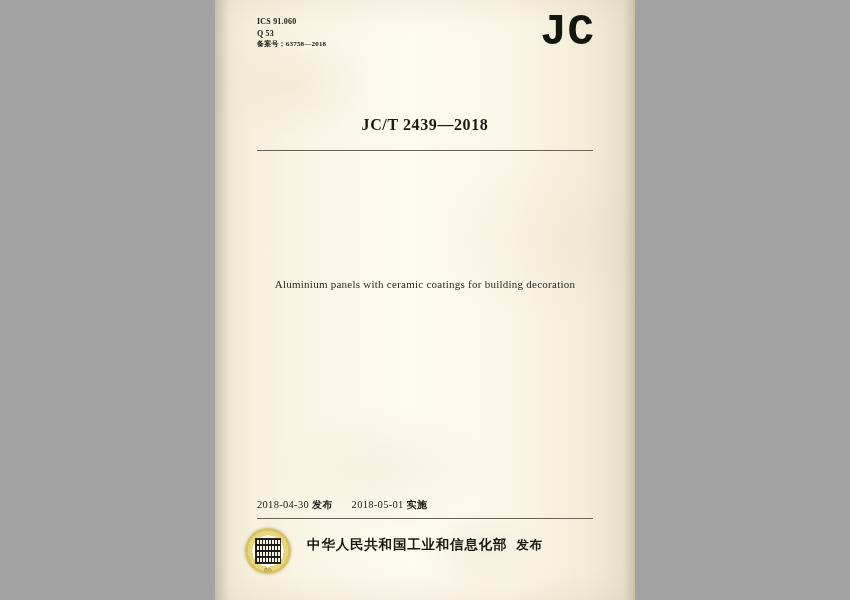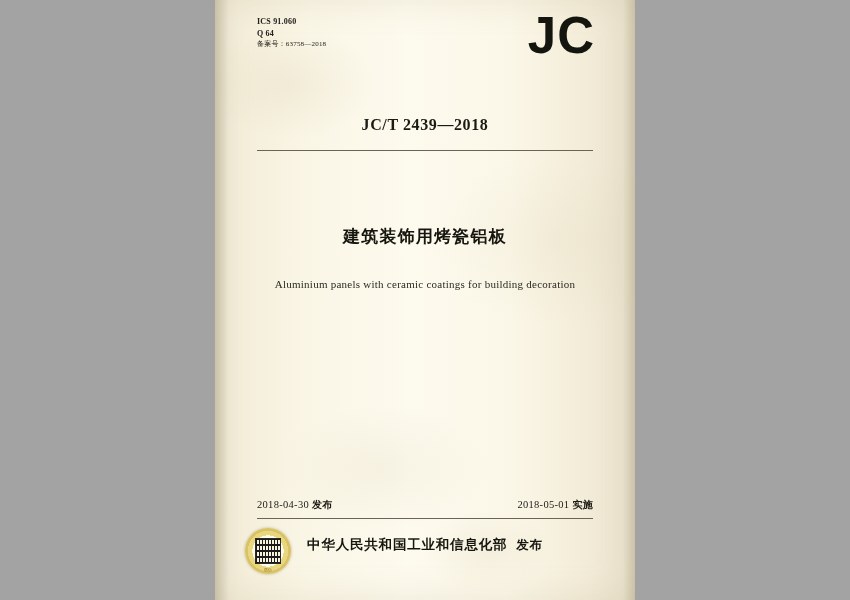--- a/index.html
+++ b/index.html
@@ -63,31 +63,31 @@
     font-family: "Liberation Serif", serif;
   }
   #codes .code-line {
     font-size: 8px;
     font-weight: bold;
     letter-spacing: 0.2px;
     white-space: nowrap;
   }
   #codes .code-line.small {
     font-size: 7px;
-    font-weight: normal;
+    font-weight: bold;
   }
 
   
   #jc-mark {
     position: absolute;
     right: 40px;
     top: 10px;
-    font-family: Liberation Sans, sans-serif;
-    font-weight: bold;
-    font-size: 51px;
+    font-family: Liberation Mono, monospace;
+    font-weight: bold;
+    font-size: 44px;
     letter-spacing: 1px;
     color: #15150f;
     line-height: 1;
   }
 
   
   #std-title {
     position: absolute;
     left: 0;
     right: 0;
@@ -158,26 +158,26 @@
     height: 1px;
     background: #6a6455;
   }
 
   #dates {
     position: absolute;
     left: 42px;
     right: 42px;
     top: 498px;
     display: flex;
-    justify-content: space-between;
     align-items: baseline;
     font-family: "Liberation Serif", serif;
     font-size: 10.5px;
     letter-spacing: 0.3px;
     color: #1b1b14;
+    gap: 19px;
   }
   #dates .date-item { white-space: nowrap; }
   #dates .date-item .cn {
     font-family: "DejaVu Sans", sans-serif;
     font-size: 10px;
     font-weight: bold;
     padding-left: 3px;
   }
 
   #issuer {
@@ -259,32 +259,31 @@
 
 <div id="page">
 
   <div id="cover">
 
     <div id="spine"></div>
     <div id="edge-right"></div>
 
     <div id="codes" class="layer">
       <div class="code-line">ICS 91.060</div>
-      <div class="code-line">Q 64</div>
+      <div class="code-line">Q 53</div>
       <div class="code-line small">备案号：63758—2018</div>
     </div>
 
     <div id="jc-mark" class="layer">JC</div>
 
 
     <div id="std-number" class="layer">JC/T 2439—2018</div>
 
     <div id="rule-top" class="layer"></div>
 
-    <div id="doc-title-cn" class="layer">建筑装饰用烤瓷铝板</div>
 
     <div id="doc-title-en" class="layer">Aluminium panels with ceramic coatings for building decoration</div>
 
     <div id="dates" class="layer">
       <div class="date-item">
         <span>2018-04-30</span><span class="cn">发布</span>
       </div>
       <div class="date-item">
         <span>2018-05-01</span><span class="cn">实施</span>
       </div>

